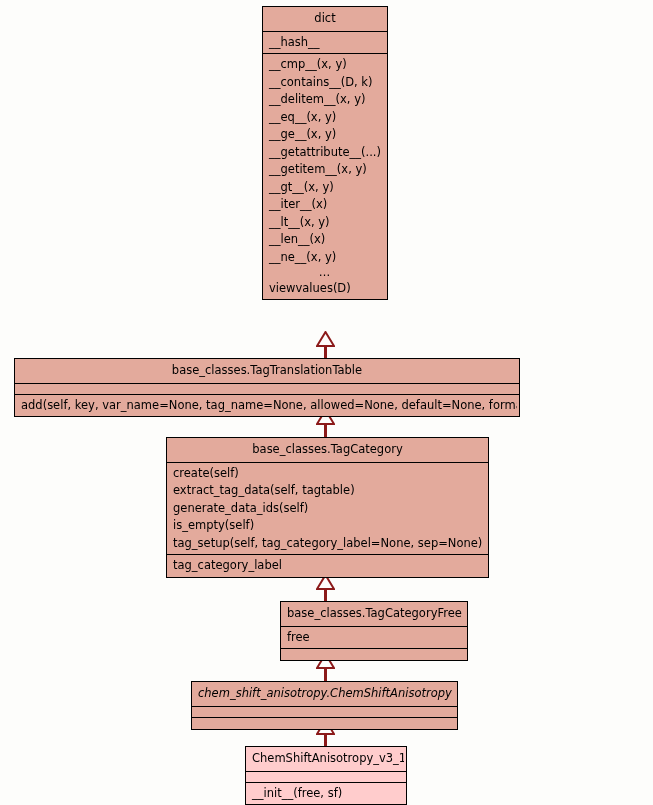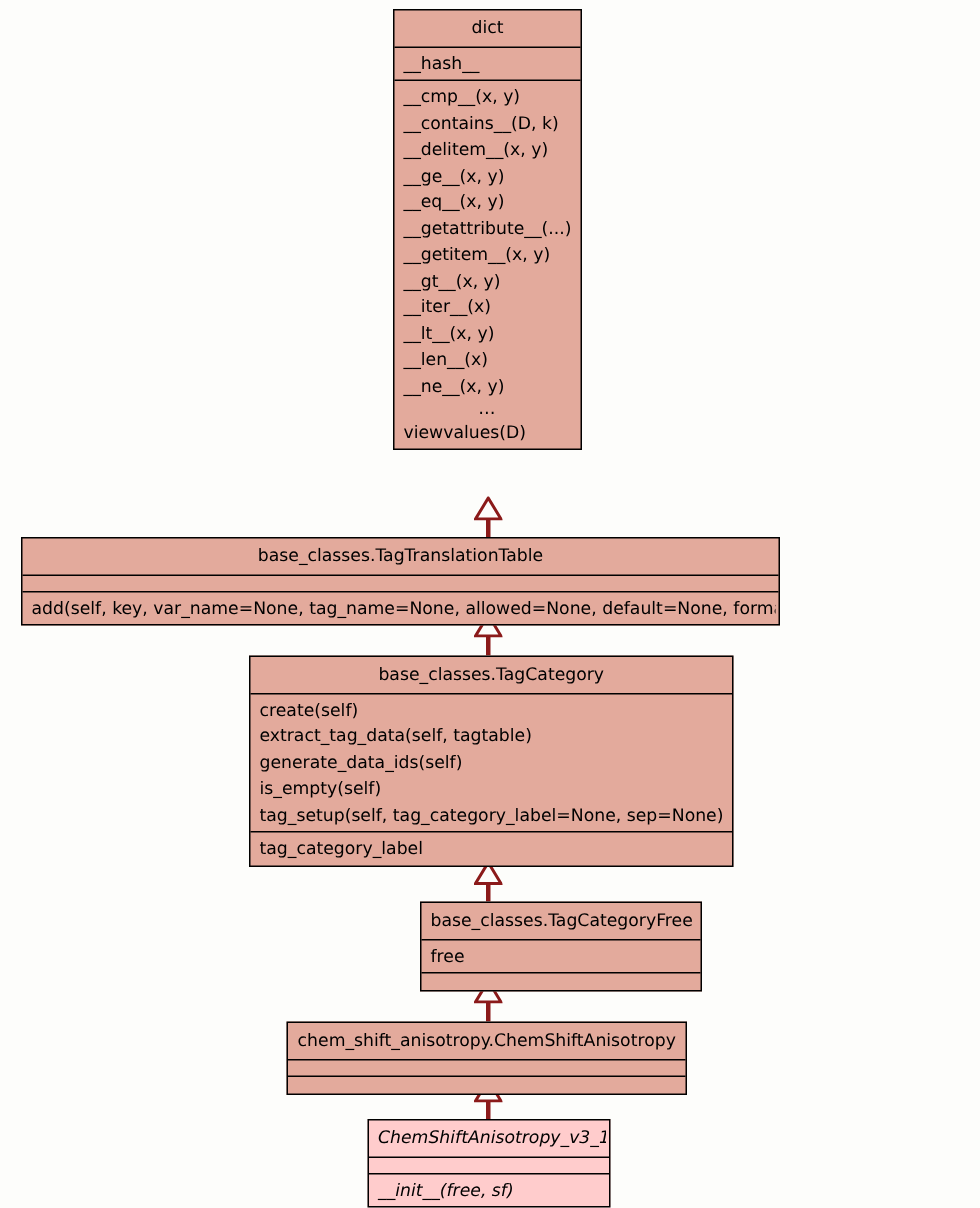--- a/index.html
+++ b/index.html
@@ -24,21 +24,20 @@
     position: absolute;
     box-sizing: border-box;
     border: 1px solid #000000;
     background: #e3aa9c;
     font-size: 11.5px;
     color: #000000;
     line-height: 1.0;
   }
   .uml-class.light {
     background: #ffcccc;
-    font-style: italic;
   }
   .compartment {
     box-sizing: border-box;
     border-bottom: 1px solid #000000;
     padding: 2px;
   }
   .compartment:last-child {
     border-bottom: none;
   }
   .compartment.empty {
@@ -116,22 +115,22 @@
     <div class="compartment">
       <div class="row title">dict</div>
     </div>
     <div class="compartment">
       <div class="row">__hash__</div>
     </div>
     <div class="compartment">
       <div class="row">__cmp__(x, y)</div>
       <div class="row">__contains__(D, k)</div>
       <div class="row">__delitem__(x, y)</div>
+      <div class="row">__eq__(x, y)</div>
       <div class="row">__ge__(x, y)</div>
-      <div class="row">__eq__(x, y)</div>
       <div class="row">__getattribute__(...)</div>
       <div class="row">__getitem__(x, y)</div>
       <div class="row">__gt__(x, y)</div>
       <div class="row">__iter__(x)</div>
       <div class="row">__lt__(x, y)</div>
       <div class="row">__len__(x)</div>
       <div class="row">__ne__(x, y)</div>
       <div class="row ellipsis">…</div>
       <div class="row">viewvalues(D)</div>
     </div>
@@ -166,21 +165,21 @@
   <div class="uml-class" style="left:232px; top:601px; width:188px;margin-left:48px;">
     <div class="compartment">
       <div class="row title">base_classes.TagCategoryFree</div>
     </div>
     <div class="compartment">
       <div class="row">free</div>
     </div>
     <div class="compartment empty"></div>
   </div>
 
-  <div class="uml-class" style="left:191px; top:681px; width:267px;">
+  <div class="uml-class" style="left:191px; top:681px; width:267px;font-style:italic;">
     <div class="compartment">
       <div class="row title">chem_shift_anisotropy.ChemShiftAnisotropy</div>
     </div>
     <div class="compartment empty"></div>
     <div class="compartment empty"></div>
   </div>
 
   <div class="uml-class light" style="left:245px; top:746px; width:162px;">
     <div class="compartment">
       <div class="row title">ChemShiftAnisotropy_v3_1</div>

